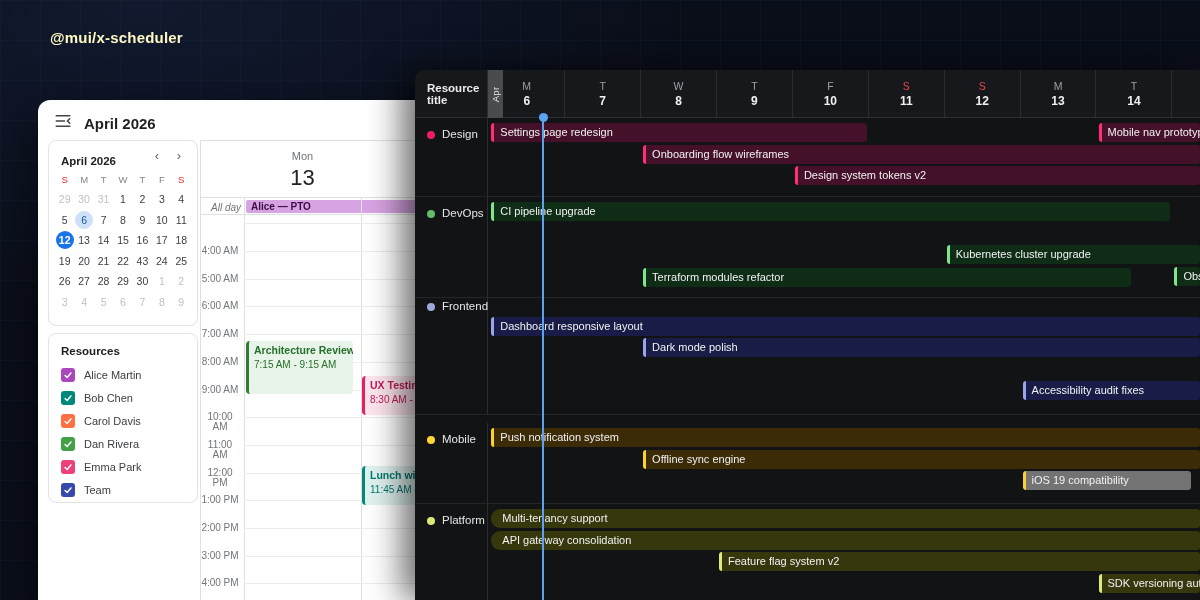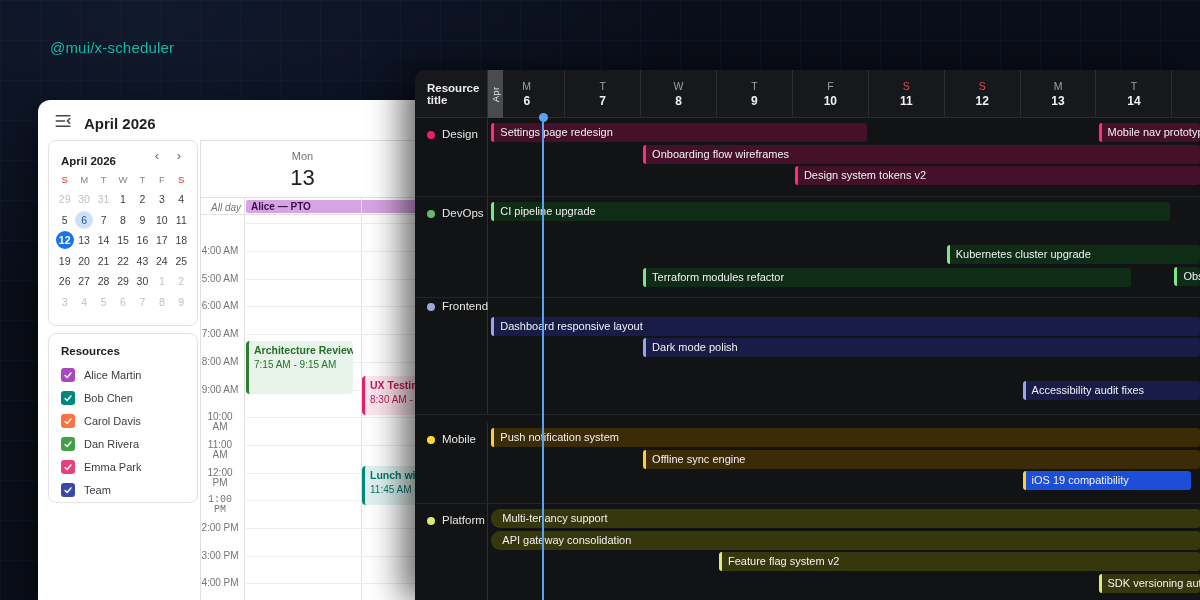--- a/index.html
+++ b/index.html
@@ -7,21 +7,21 @@
   body {
     font-family:"Liberation Sans", sans-serif;
     background-color:#0a0e19;
     background-image:
       radial-gradient(ellipse 900px 520px at 12% 0%, rgba(45,70,130,.20), transparent 60%),
       linear-gradient(rgba(66,100,170,.07) 1px, transparent 1px),
       linear-gradient(90deg, rgba(66,100,170,.07) 1px, transparent 1px);
     background-size:auto, 40px 40px, 40px 40px;
     position:relative;
   }
-  .brand { position:absolute; left:50px; top:39px; color:#14b8a6; font-size:15px; font-weight:normal; letter-spacing:.2px; }
+  .brand { position:absolute; left:50px; top:29px; color:#fef9c3; font-size:15px; font-weight:bold; letter-spacing:.2px; }
 
   
   .cal-panel { position:absolute; left:38px; top:100px; width:500px; height:500px; background:#fff;
     border-radius:12px 12px 0 0; box-shadow:0 12px 44px rgba(0,0,0,.55); }
   .cal-titlebar { position:absolute; left:0; top:0; width:162px; height:40px; }
   .menu-btn { position:absolute; left:16px; top:13px; width:18px; height:16px; cursor:pointer; }
   .cal-title { position:absolute; left:46px; top:15px; font-size:15px; font-weight:bold; color:#1f1f1f; }
 
   .mini-card { position:absolute; left:10px; top:40px; width:150px; height:186px; border:1px solid #e3e3e3; border-radius:8px; background:#fff; }
   .mini-head { position:relative; height:30px; padding:10px 10px 0 12px; }
@@ -233,21 +233,21 @@
       <div class="wv-hlab" style="top: 215.8px;">8:00 AM</div>
       <div class="wv-hline" style="top: 248.5px;"></div>
       <div class="wv-hlab" style="top: 243.5px;">9:00 AM</div>
       <div class="wv-hline" style="top: 276.2px;"></div>
       <div class="wv-hlab" style="top: 271.2px;">10:00 AM</div>
       <div class="wv-hline" style="top: 303.9px;"></div>
       <div class="wv-hlab" style="top: 298.9px;">11:00 AM</div>
       <div class="wv-hline" style="top: 331.6px;"></div>
       <div class="wv-hlab" style="top: 326.6px;">12:00 PM</div>
       <div class="wv-hline" style="top: 359.3px;"></div>
-      <div class="wv-hlab" style="top: 354.3px; font-family: Liberation Mono, monospace;">1:00 PM</div>
+      <div class="wv-hlab" style="top: 354.3px;">1:00 PM</div>
       <div class="wv-hline" style="top: 387px;"></div>
       <div class="wv-hlab" style="top: 382px;">2:00 PM</div>
       <div class="wv-hline" style="top: 414.7px;"></div>
       <div class="wv-hlab" style="top: 409.7px;">3:00 PM</div>
       <div class="wv-hline" style="top: 442.4px;"></div>
       <div class="wv-hlab" style="top: 437.4px;">4:00 PM</div>
       <div class="wv-event" style="left: 45px; width: 107px; top: 200.025px; height: 53.4px; background: rgb(232, 244, 233); border-left-color: rgb(46, 125, 50); color: rgb(37, 111, 42);">
         <div class="et">Architecture Review</div>
         <div class="em">7:15 AM - 9:15 AM</div>
       </div>
@@ -335,21 +335,21 @@
         <div class="tl-bar" style="left: 228.1px; width: 556.9px; top: 48px; background: rgb(24, 28, 70); border-left: 3px solid rgb(154, 165, 236);">Dark mode polish</div>
         <div class="tl-bar" style="left: 607.6px; width: 177.4px; top: 91px; background: rgb(24, 28, 70); border-left: 3px solid rgb(154, 165, 236);">Accessibility audit fixes</div>
       </div>
       <div class="tl-row" style="top: 353px; height: 81px;">
         <div class="tl-label">
           <div class="tl-dot" style="background: rgb(253, 216, 53);"></div>
           <div class="tl-name">Mobile</div>
         </div>
         <div class="tl-bar" style="left: 76.3px; width: 708.7px; top: 5px; background: rgb(59, 43, 7); border-left: 3px solid rgb(253, 208, 47);">Push notification system</div>
         <div class="tl-bar" style="left: 228.1px; width: 556.9px; top: 26.5px; background: rgb(59, 43, 7); border-left: 3px solid rgb(253, 208, 47);">Offline sync engine</div>
-        <div class="tl-bar" style="left: 607.6px; width: 168px; top: 48px; background: #1d4ed8; border-left: 3px solid rgb(253, 208, 47);">iOS 19 compatibility</div>
+        <div class="tl-bar" style="left: 607.6px; width: 168px; top: 48px; background: #737373; border-left: 3px solid rgb(253, 208, 47);">iOS 19 compatibility</div>
       </div>
       <div class="tl-row" style="top: 434px; height: 100px;">
         <div class="tl-label">
           <div class="tl-dot" style="background: rgb(220, 231, 117);"></div>
           <div class="tl-name">Platform</div>
         </div>
         <div class="tl-bar clipL" style="left: 76.3px; width: 708.7px; top: 5px; background: rgb(55, 55, 14);">Multi-tenancy support</div>
         <div class="tl-bar clipL" style="left: 76.3px; width: 708.7px; top: 26.5px; background: rgb(55, 55, 14);">API gateway consolidation</div>
         <div class="tl-bar" style="left: 304px; width: 481px; top: 48px; background: rgb(55, 55, 14); border-left: 3px solid rgb(223, 232, 120);">Feature flag system v2</div>
         <div class="tl-bar" style="left: 683.5px; width: 101.5px; top: 69.5px; background: rgb(55, 55, 14); border-left: 3px solid rgb(223, 232, 120);">SDK versioning automation</div>

